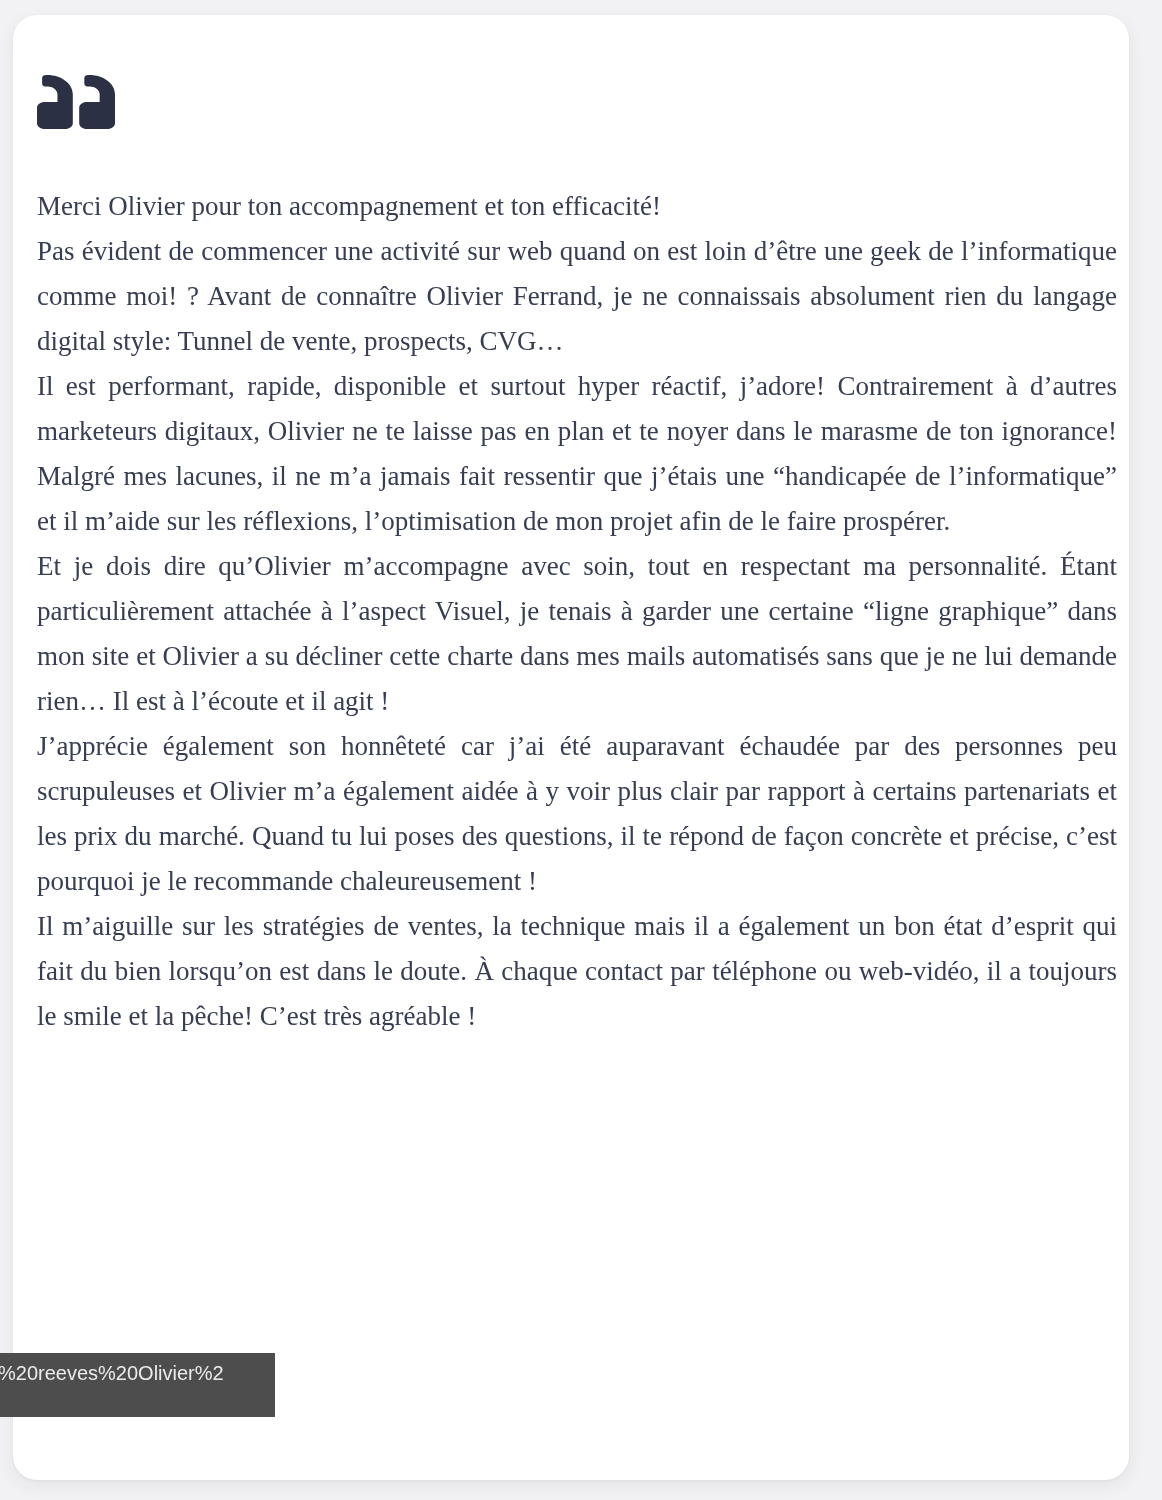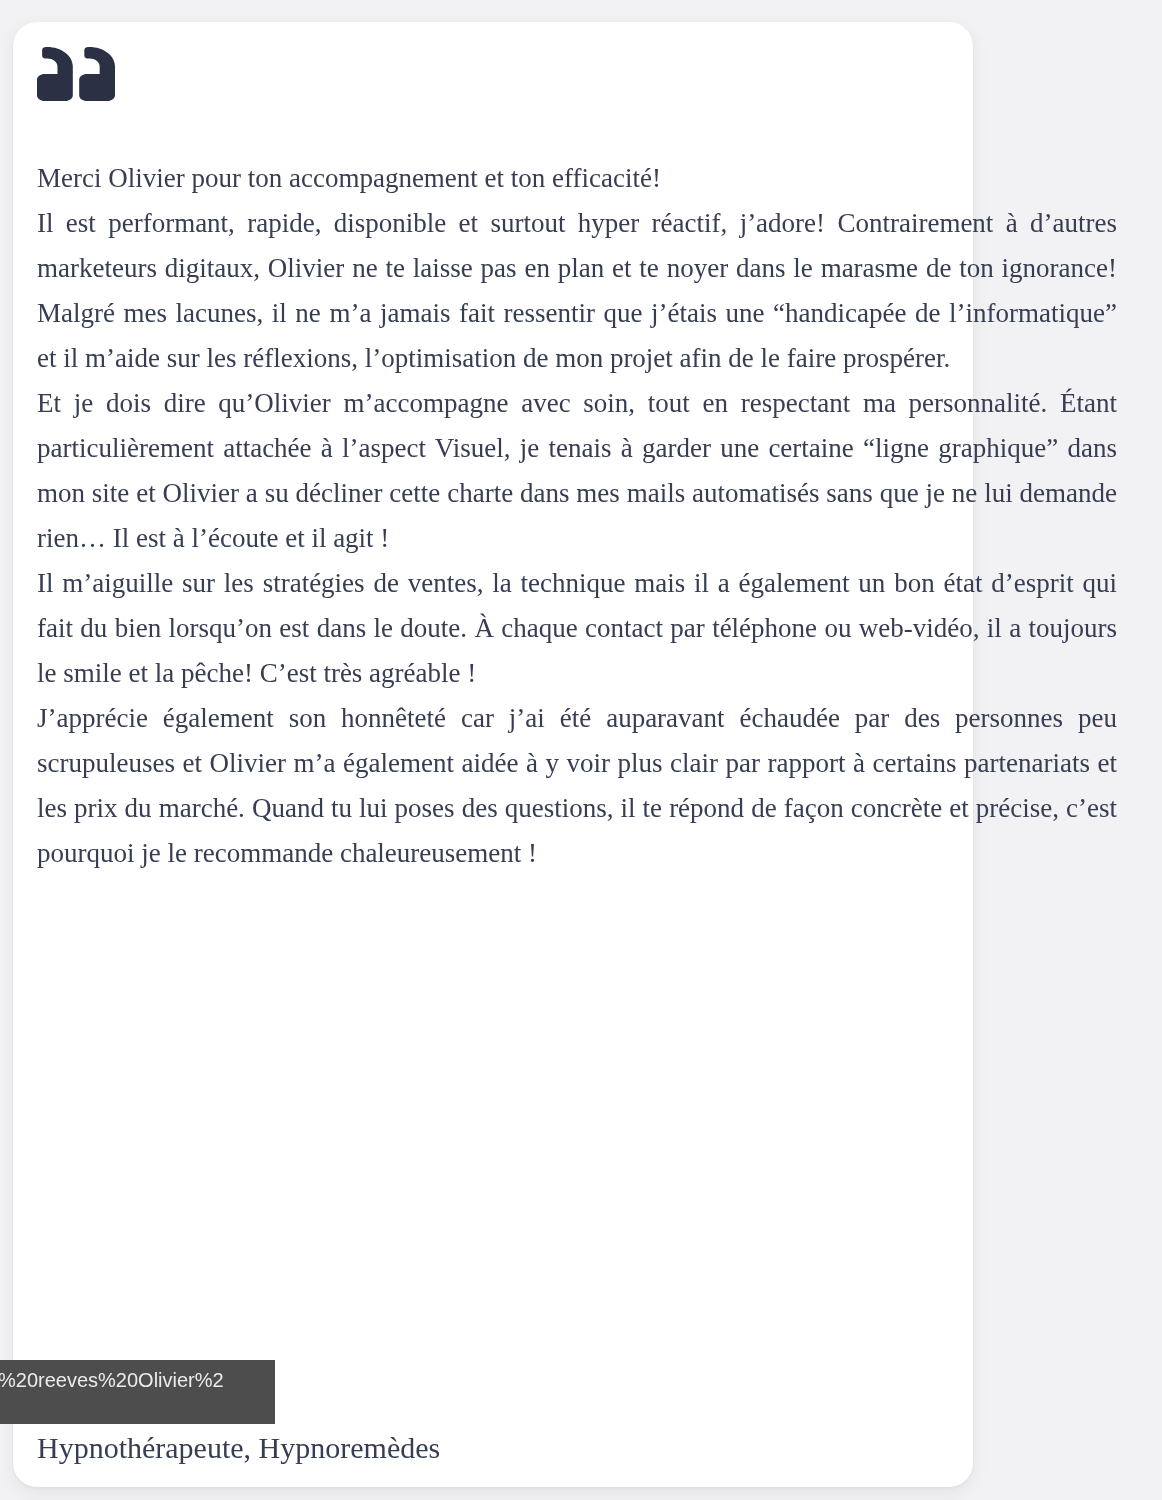--- a/index.html
+++ b/index.html
@@ -10,28 +10,28 @@
     width: 1162px;
     height: 1500px;
     background: #f2f2f4;
     overflow: hidden;
     font-family: "Liberation Serif", "DejaVu Serif", serif;
   }
 
   .card {
     position: absolute;
     left: 13px;
-    top: 22px;
-    width: 960px;
+    top: 15px;
+    width: 1116px;
     height: 1465px;
     background: #ffffff;
     border-radius: 24px;
     box-shadow: 0 6px 18px rgba(40, 40, 70, 0.07), 0 1px 3px rgba(40, 40, 70, 0.05);
     box-sizing: border-box;
-    padding: 25px 20px 0 24px;
+    padding: 60px 20px 0 24px;
   }
 
   .quote-icon-wrap {
     width: 78px;
     height: 54px;
     color: #2c3045;
   }
   .quote-icon-wrap svg { display: block; width: 78px; height: 54px; }
 
   .quote-text {
@@ -79,26 +79,26 @@
 
     <div class="quote-icon-wrap">
       <svg viewBox="0 32 488 448" preserveAspectRatio="none" aria-hidden="true">
         <path fill="currentColor" d="M48 256h80v-64c0-35.3-28.7-64-64-64h-8c-13.3 0-24-10.7-24-24V56c0-13.3 10.7-24 24-24h8C152.4 32 224 103.6 224 192v240c0 26.5-21.5 48-48 48H48c-26.5 0-48-21.5-48-48V304c0-26.5 21.5-48 48-48z"></path>
         <path fill="currentColor" transform="translate(264 0)" d="M48 256h80v-64c0-35.3-28.7-64-64-64h-8c-13.3 0-24-10.7-24-24V56c0-13.3 10.7-24 24-24h8C152.4 32 224 103.6 224 192v240c0 26.5-21.5 48-48 48H48c-26.5 0-48-21.5-48-48V304c0-26.5 21.5-48 48-48z"></path>
       </svg>
     </div>
 
     <div class="quote-text">
       <p>Merci Olivier pour ton accompagnement et ton efficacité!</p>
+      <p>Pas évident de commencer une activité sur web quand on est loin d’être une geek de l’informatique comme moi! ? Avant de connaître Olivier Ferrand, je ne connaissais absolument rien du langage digital style: Tunnel de vente, prospects, CVG…</p>
       <p>Il est performant, rapide, disponible et surtout hyper réactif, j’adore! Contrairement à d’autres marketeurs digitaux, Olivier ne te laisse pas en plan et te noyer dans le marasme de ton ignorance! Malgré mes lacunes, il ne m’a jamais fait ressentir que j’étais une “handicapée de l’informatique” et il m’aide sur les réflexions, l’optimisation de mon projet afin de le faire prospérer.</p>
       <p>Et je dois dire qu’Olivier m’accompagne avec soin, tout en respectant ma personnalité. Étant particulièrement attachée à l’aspect Visuel, je tenais à garder une certaine “ligne graphique” dans mon site et Olivier a su décliner cette charte dans mes mails automatisés sans que je ne lui demande rien… Il est à l’écoute et il agit !</p>
+      <p>J’apprécie également son honnêteté car j’ai été auparavant échaudée par des personnes peu scrupuleuses et Olivier m’a également aidée à y voir plus clair par rapport à certains partenariats et les prix du marché. Quand tu lui poses des questions, il te répond de façon concrète et précise, c’est pourquoi je le recommande chaleureusement !</p>
       <p>Il m’aiguille sur les stratégies de ventes, la technique mais il a également un bon état d’esprit qui fait du bien lorsqu’on est dans le doute. À chaque contact par téléphone ou web-vidéo, il a toujours le smile et la pêche! C’est très agréable !</p>
-      <p>J’apprécie également son honnêteté car j’ai été auparavant échaudée par des personnes peu scrupuleuses et Olivier m’a également aidée à y voir plus clair par rapport à certains partenariats et les prix du marché. Quand tu lui poses des questions, il te répond de façon concrète et précise, c’est pourquoi je le recommande chaleureusement !</p>
     </div>
 
     <div class="author-image-broken">
       <span>%20reeves%20Olivier%2</span>
     </div>
 
-    <div class="author-title">Hypnothérapeute, Hypnoremèdes</div>
 
   </div>
 </div>
 
 </body></html>

